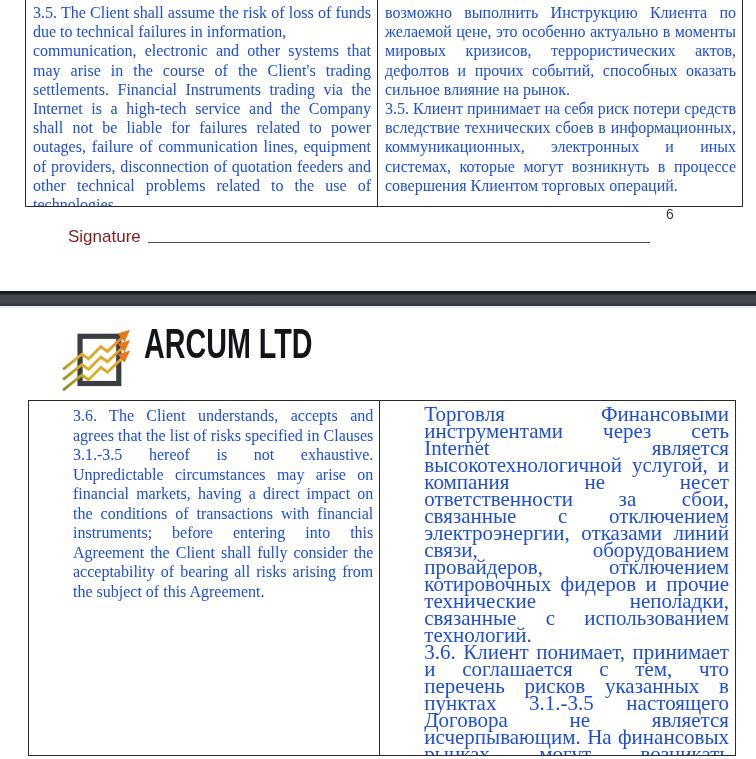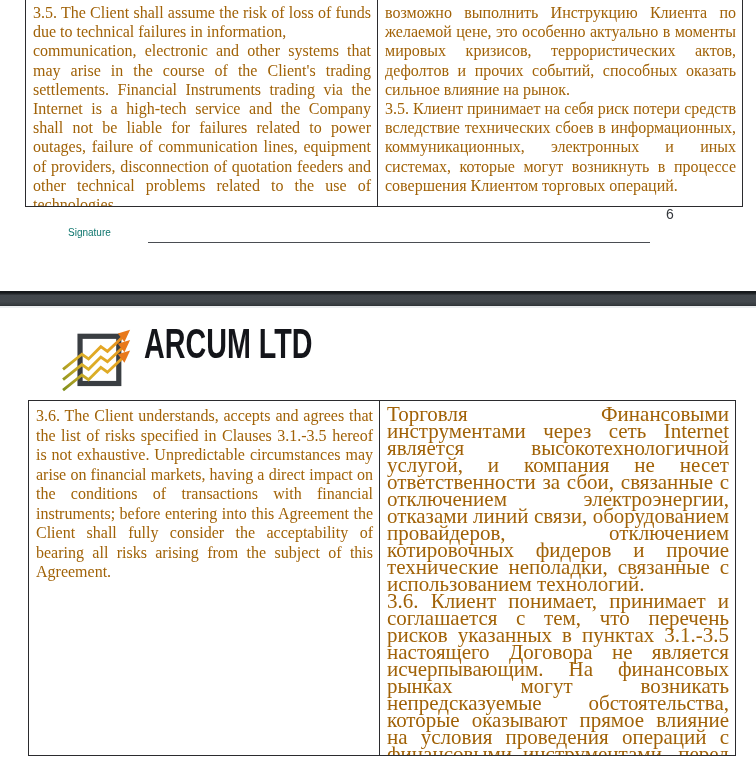--- a/index.html
+++ b/index.html
@@ -12,46 +12,46 @@
   }
   
   .doc-table {
     position:absolute; display:flex;
     border:1.5px solid #2b2b2e; background:#fff;
   }
   .doc-cell { overflow:hidden; }
   .doc-cell.left { border-right:1.5px solid #2b2b2e; }
   .doc-text {
     white-space:pre-line; text-align:justify;
-    font-size:16px; color:#a16207;
+    font-size:16px; color:#1d4ed8;
   }
   .t1 { left:25px; top:-16px; width:718px; height:223px; }
   .t1 .doc-cell { padding:18px 6px 4px 7px; }
   .t1 .left  { width:353px; }
   .t1 .right { width:365px; }
   .t1 .doc-text { line-height:19.2px; }
 
   .t2 { left:28px; top:400px; width:708px; height:356px; }
-  .t2 .doc-cell { padding:5px 6px 4px 7px; }
+  .t2 .doc-cell { padding:5px 6px 4px 7px;margin-left:37px; }
   .t2 .left  { width:352px; }
   .t2 .right { width:356px; }
   .t2 .left  .doc-text { line-height:19.5px; }
   .t2 .right .doc-text { line-height:17px; font-size:21px; }
 
   
   .page-num {
     position:absolute; left:666px; top:206px; width:30px;
     font-family:"Liberation Sans","DejaVu Sans",sans-serif;
     font-size:14px; color:#35383d; text-align:left;
   }
   .sig-row { position:absolute; left:68px; top:225px; width:600px; height:22px; }
   .sig-label {
     position:absolute; left:0; top:2px;
     font-family:"Liberation Sans","DejaVu Sans",sans-serif;
-    font-size:10px; color:#0f766e;
+    font-size:17px; color:#7f1d1d;
   }
   .sig-line {
     position:absolute; left:80px; top:0; width:502px; height:18px;
     border-bottom:1.6px solid #4a4d52;
   }
   
   .separator {
     position:absolute; left:0; top:291px; width:756px; height:15px;
     background:linear-gradient(#16191c 0%, #16191c 12%, #42474c 30%,
                #43484d 70%, #383d41 90%, #2c3034 100%);

